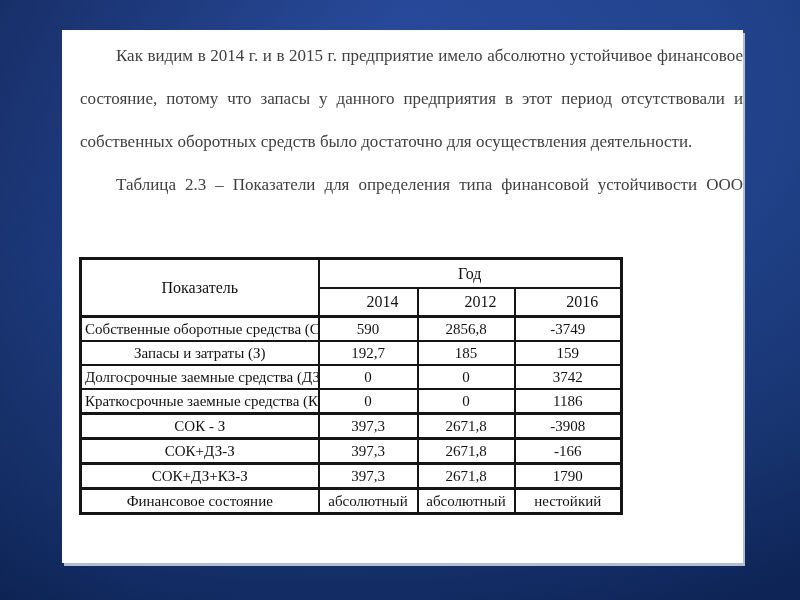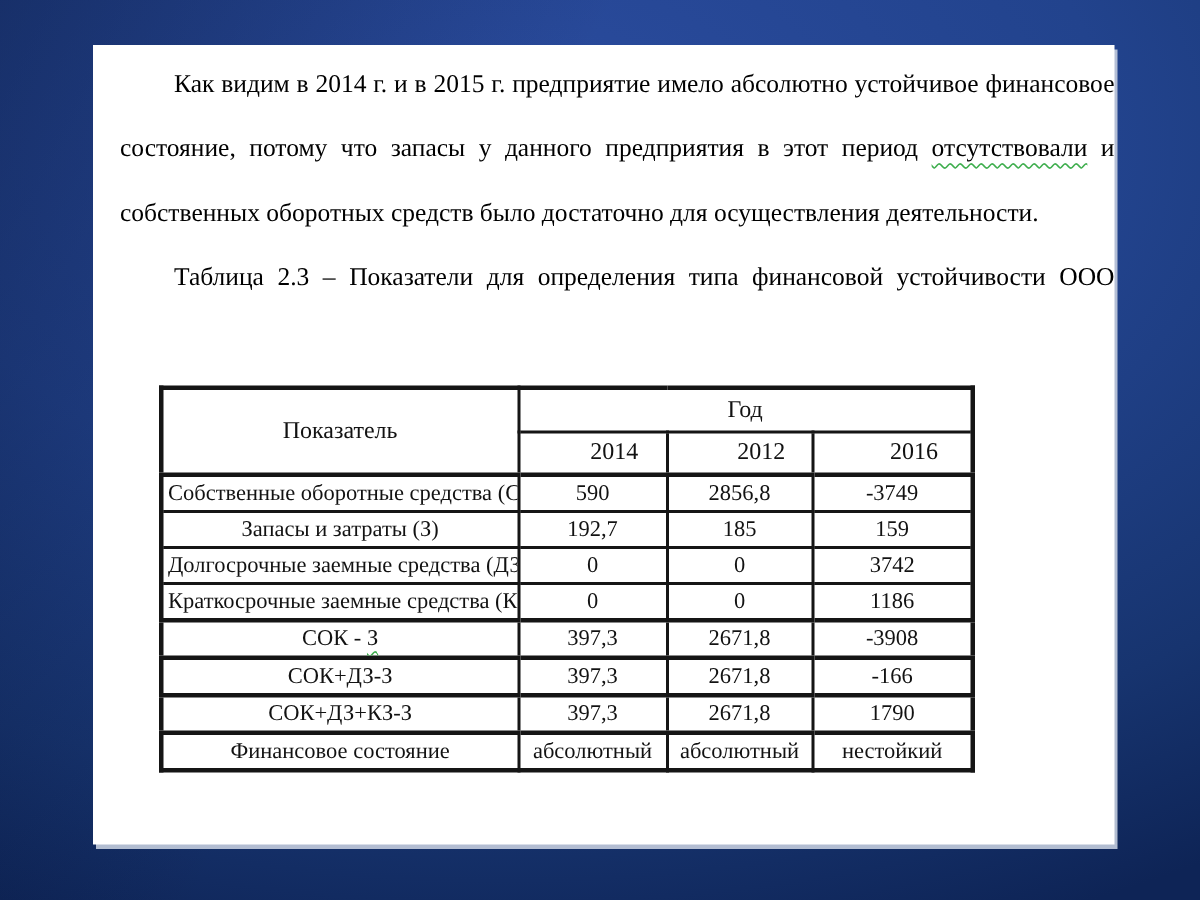--- a/index.html
+++ b/index.html
@@ -13,32 +13,32 @@
       linear-gradient(115deg, rgba(5,15,45,0.38) 0%, rgba(5,15,45,0) 38%),
       radial-gradient(ellipse 900px 560px at 42% 16%, #2b4c9f 0%, #22438d 45%, #17346f 78%, #0e2456 100%);
   }
   .page {
     position:absolute; left:62px; top:30px; width:681px; height:533px;
     background:#ffffff; overflow:hidden;
     box-shadow:2px 3px 0 rgba(196,205,222,0.9);
   }
   .textblock {
     position:absolute; left:18px; top:4px; width:663px;
-    font-size:17px; color:#000000;
+    font-size:17px; color:#404040;
   }
   .tline { height:43px; line-height:43px; overflow:hidden; }
   .tline.just { text-align:justify; text-align-last:justify; }
   .tline.ind  { text-indent:36px; }
   .sq {
-    text-decoration:underline; text-decoration-style:wavy;
+    text-decoration-style:wavy;
     text-decoration-color:#3fae4e; text-decoration-thickness:1px;
     text-underline-offset:4px;
   }
   table.fin {
-    position:absolute; left:44px; top:227px;
+    position:absolute; left:17px; top:227px;
     width:541px; border-collapse:collapse; table-layout:fixed;
     color:#121212;
   }
   table.fin th, table.fin td {
     border:2px solid #151515; padding:0 3px; overflow:hidden;
     white-space:nowrap; font-weight:normal; text-align:center;
     font-size:15px;
   }
   table.fin { border:3px solid #151515; }
   tr.h1 th { height:27px; font-size:16px; }

